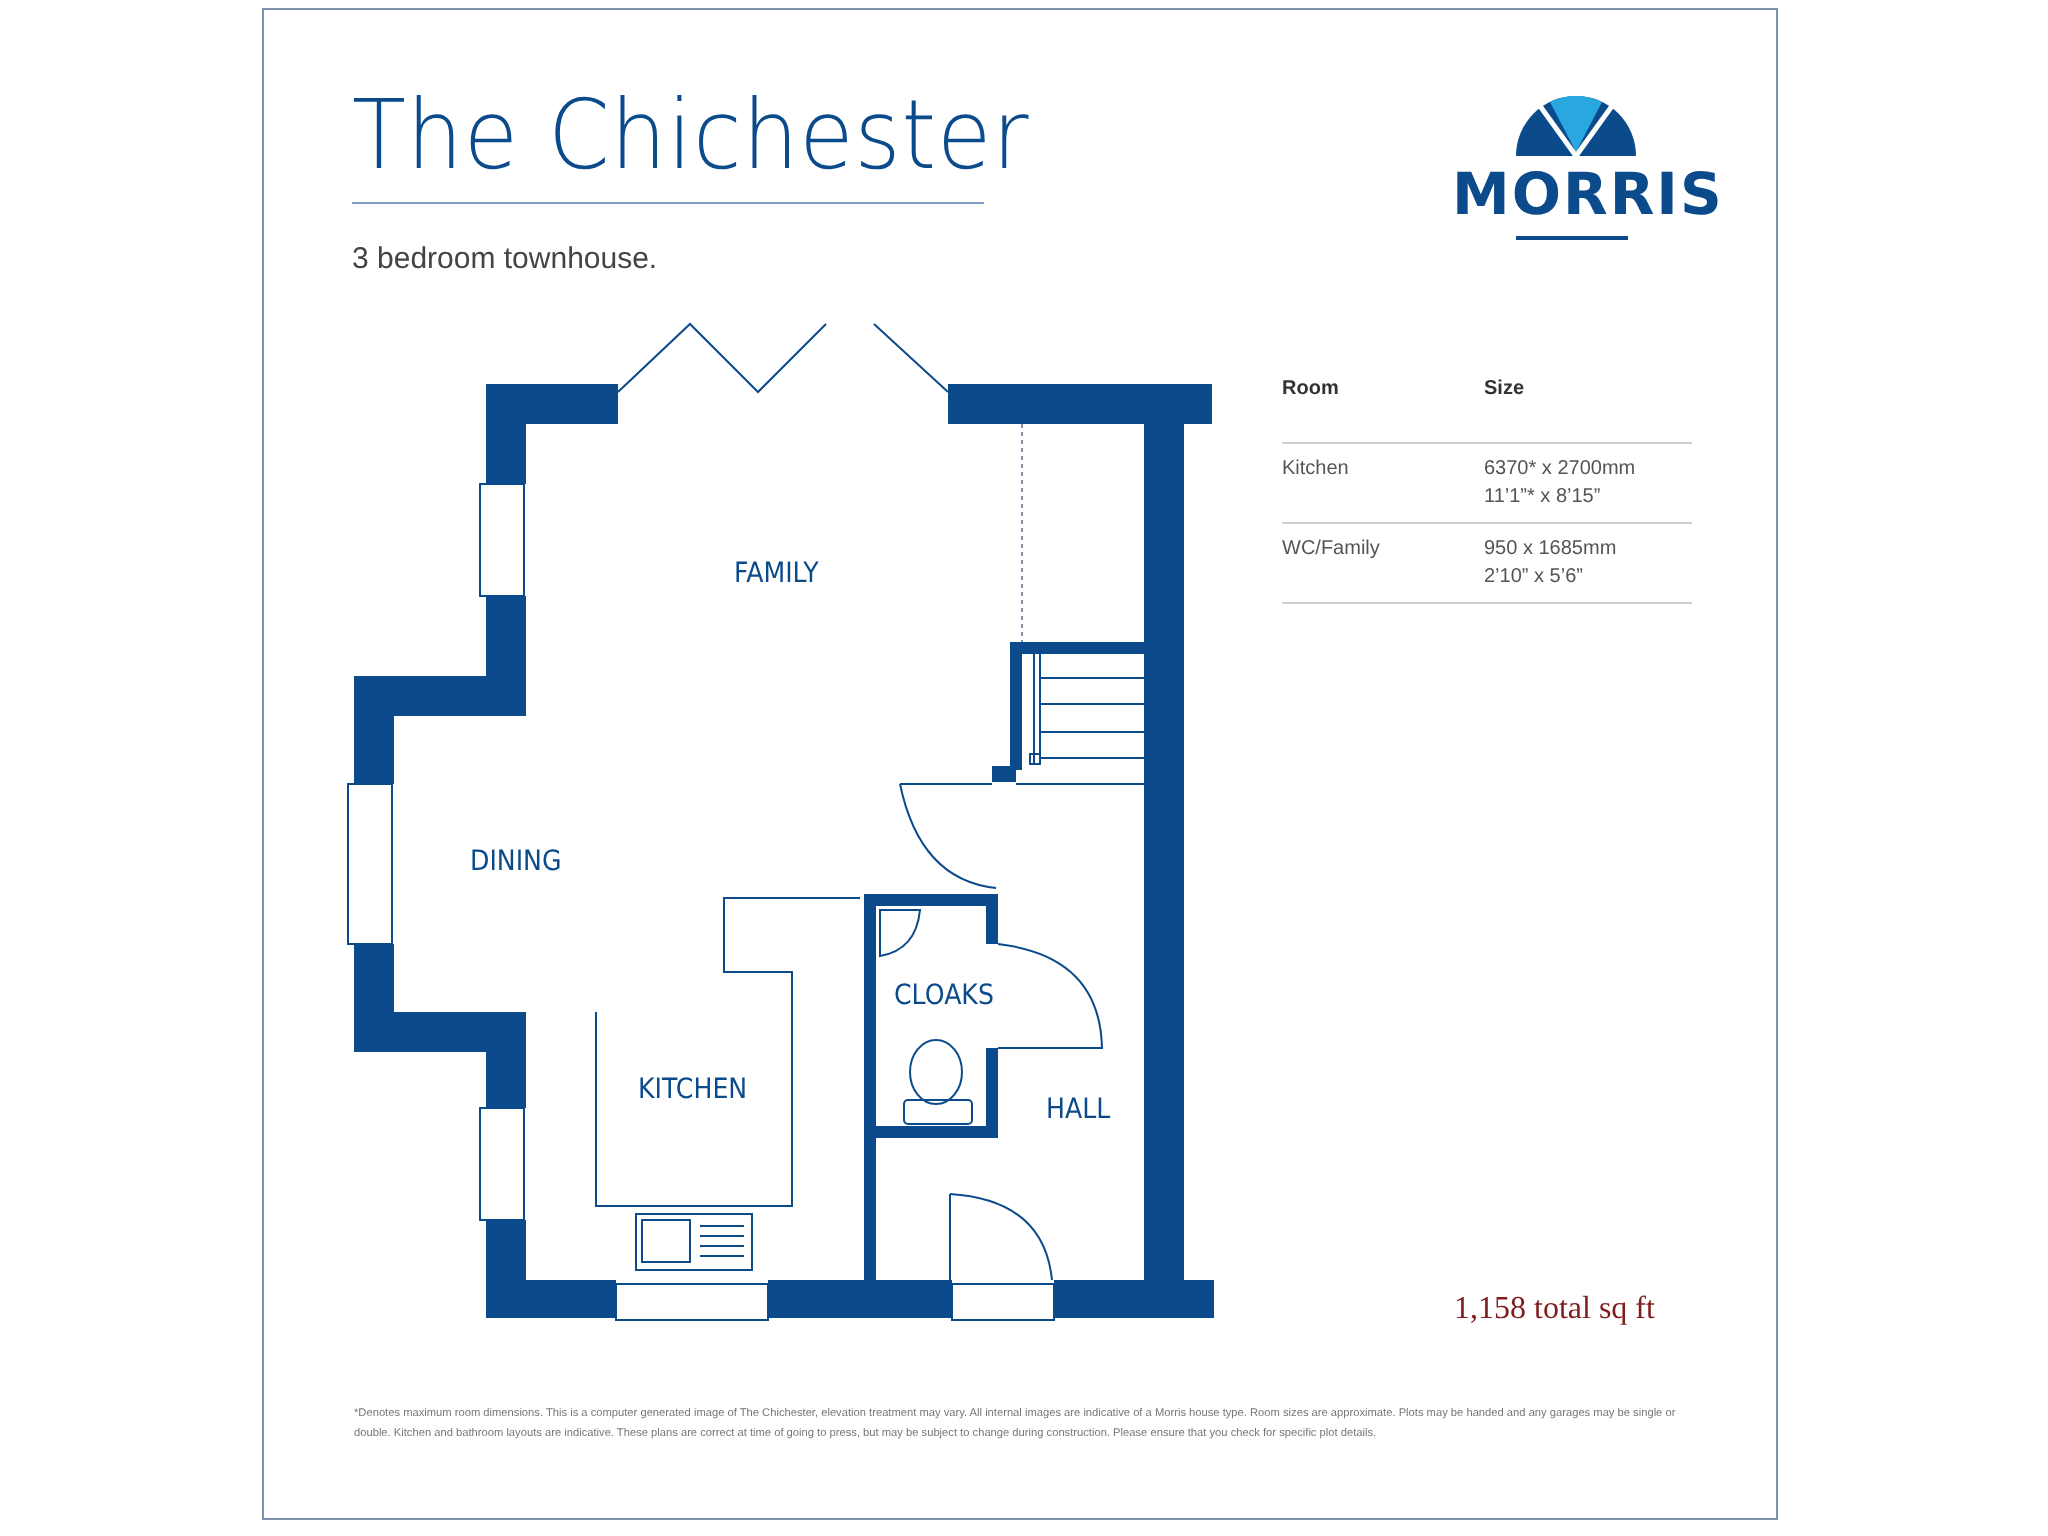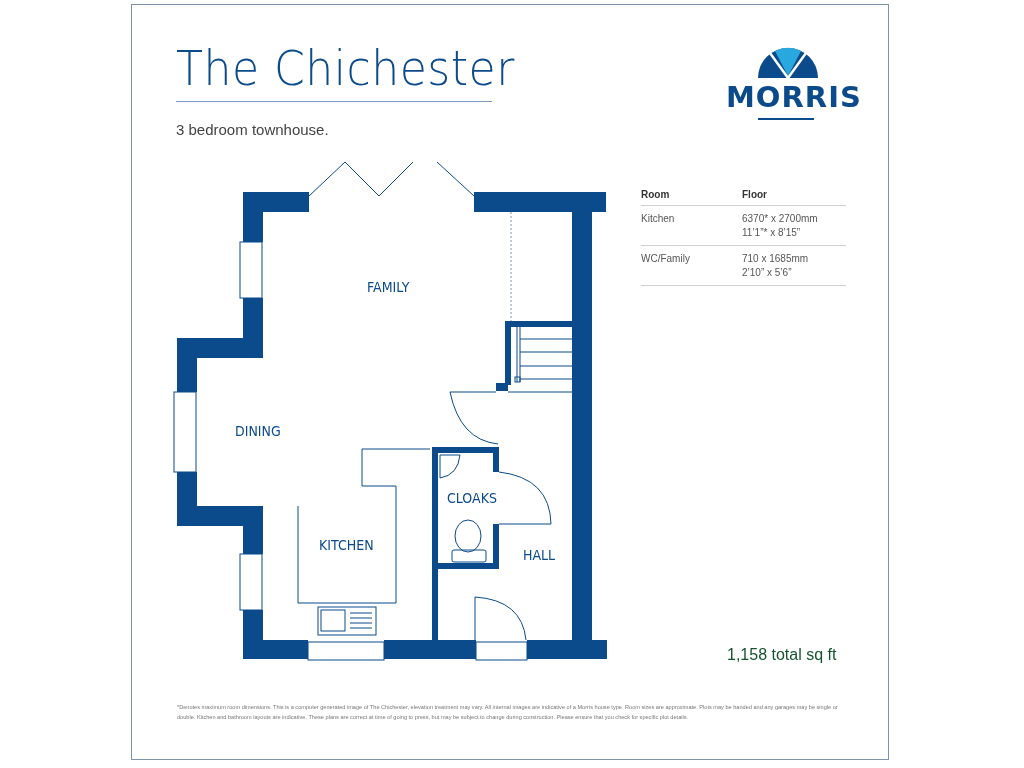--- a/index.html
+++ b/index.html
@@ -6,25 +6,25 @@
   body{width:1024px;height:768px;position:relative;overflow:hidden;font-family:"Liberation Sans",sans-serif;}
   .frame{position:absolute;left:131px;top:4px;width:758px;height:756px;border:1px solid #7f93ad;box-sizing:border-box;}
   .title{position:absolute;left:176px;top:40px;font-size:48px;color:#0b4a8b;font-family:"DejaVu Sans",sans-serif;font-weight:300;letter-spacing:0.5px;white-space:nowrap;transform:scaleX(0.92);transform-origin:left top;}
   .title-rule{position:absolute;left:176px;top:101px;width:316px;height:1px;background:#7f9bc4;}
   .subtitle{position:absolute;left:176px;top:121px;font-size:15px;color:#444;font-family:Liberation Sans, sans-serif;font-weight:300;}
   .logo{position:absolute;left:726px;top:46px;width:124px;height:74px;}
   .logo-text{position:absolute;left:0;top:34px;width:124px;text-align:center;font-size:29px;font-weight:bold;color:#0b4a8b;letter-spacing:1px;font-family:"DejaVu Sans",sans-serif;}
   .logo-rule{position:absolute;left:32px;top:72px;width:56px;height:2px;background:#0b4a8b;}
   .spec{position:absolute;left:641px;top:189px;width:205px;}
   .spec-title{font-size:17px;color:#444;font-family:"DejaVu Sans",sans-serif;font-weight:300;margin-bottom:10px;}
-  .spec-head{display:flex;font-size:10px;font-weight:bold;color:#333;padding-bottom:5px;border-bottom:1px solid #cfcfcf;}
+  .spec-head{display:flex;font-size:10px;font-weight:bold;color:#333;padding-bottom:21px;border-bottom:1px solid #cfcfcf;}
   .spec-row{display:flex;font-size:10px;color:#555;padding:6px 0 5px;border-bottom:1px solid #cfcfcf;line-height:14px;}
   .c1{width:101px;}
   .c2{flex:1;}
-  .total{position:absolute;left:727px;top:646px;font-size:16px;color:#14532d;font-family:Liberation Sans, sans-serif;font-weight:300;}
+  .total{position:absolute;left:727px;top:646px;font-size:16px;color:#7f1d1d;font-family:Liberation Serif, serif;font-weight:300;}
   .disclaimer{position:absolute;left:177px;top:702px;width:672px;font-size:5.6px;line-height:10px;color:#777;}
   .plan{position:absolute;left:0;top:0;}
   .room-label{position:absolute;font-size:14px;color:#0b4a8b;font-family:"DejaVu Sans",sans-serif;transform:scaleX(0.9);transform-origin:left top;white-space:nowrap;}
 </style>
 </head>
 <body>
 
 <div class="frame"></div>
 
 <div class="title">The Chichester</div>
@@ -37,33 +37,33 @@
     <path d="M49 5 L62 30 L75 5 A30 30 0 0 0 49 5 Z" fill="#29a8e0"></path>
     <path d="M44 7 L62 32 L80 7" fill="none" stroke="#ffffff" stroke-width="2.5"></path>
   </svg>
   <div class="logo-text">MORRIS</div>
   <div class="logo-rule"></div>
 </div>
 
 <div class="spec">
   <div class="spec-head">
     <div class="c1">Room</div>
-    <div class="c2">Floor</div>
+    <div class="c2">Size</div>
   </div>
   <div class="spec-row">
     <div class="c1">Kitchen</div>
     <div class="c2">
         <div>6370* x 2700mm</div>
         <div>11’1”* x 8’15”</div>
       </div>
   </div>
   <div class="spec-row">
     <div class="c1">WC/Family</div>
     <div class="c2">
-        <div>710 x 1685mm</div>
+        <div>950 x 1685mm</div>
         <div>2’10” x 5’6”</div>
       </div>
   </div>
 </div>
 
 <svg class="plan" width="1024" height="768" viewBox="0 0 1024 768">
   <g fill="#0b4a8b">
 
     <rect x="243" y="192" width="66" height="20"></rect>
     <rect x="243" y="192" width="20" height="50"></rect>

